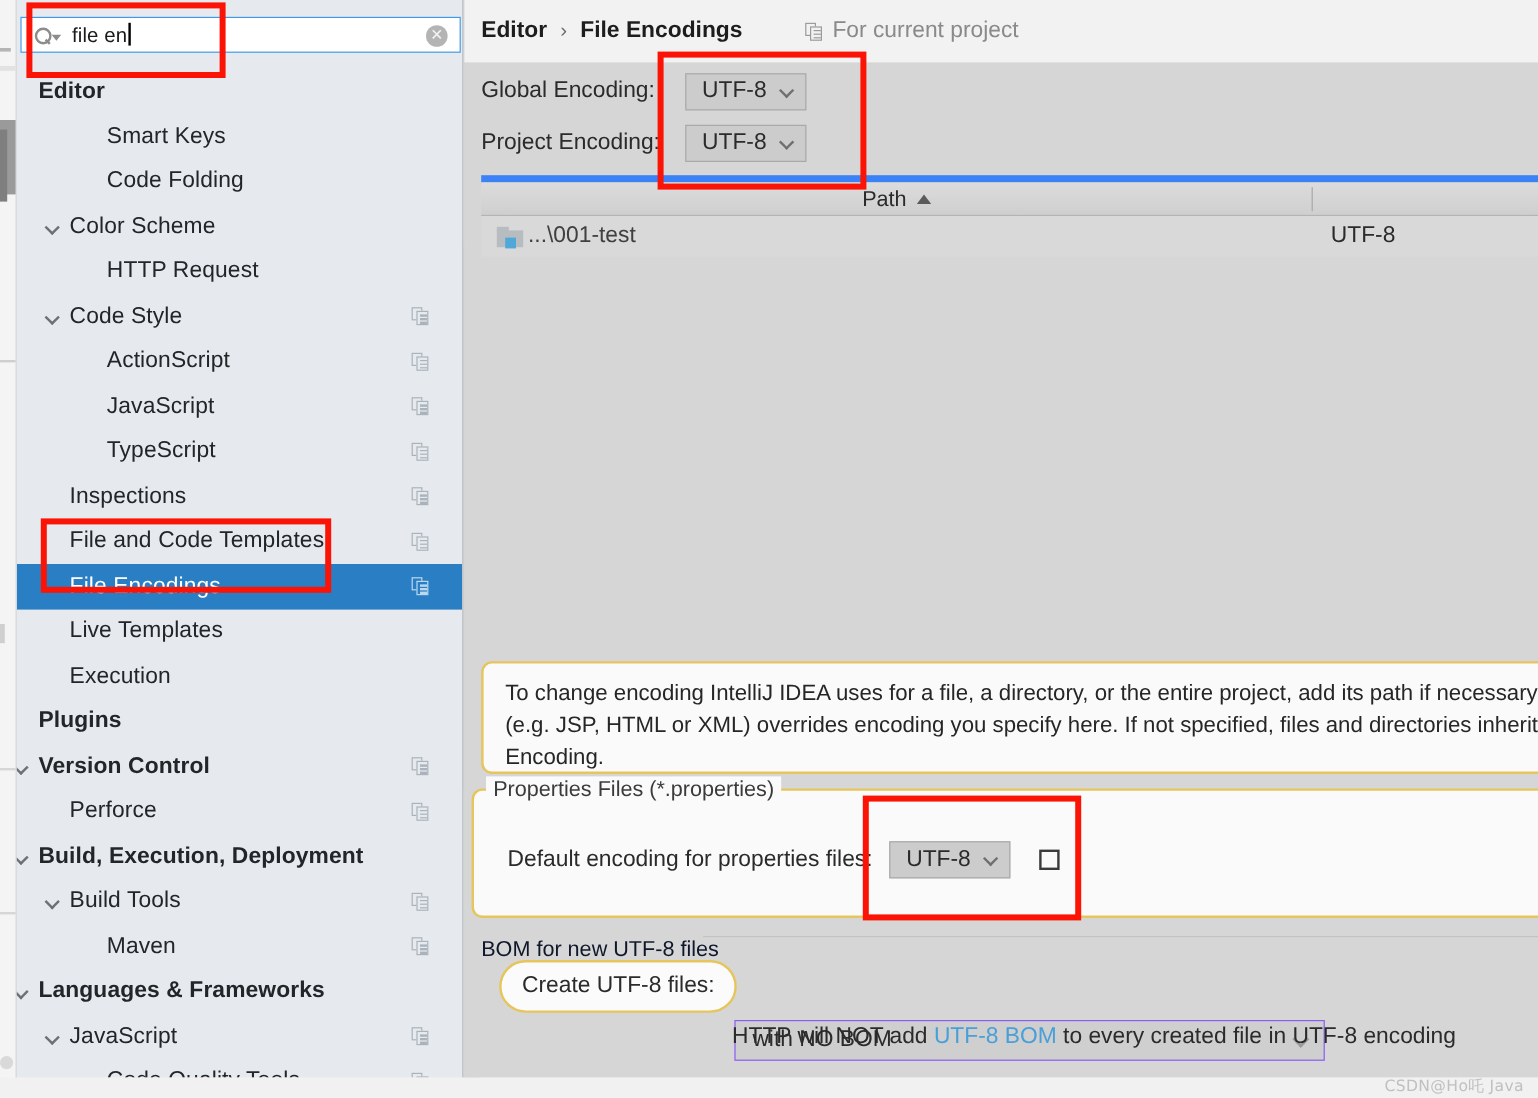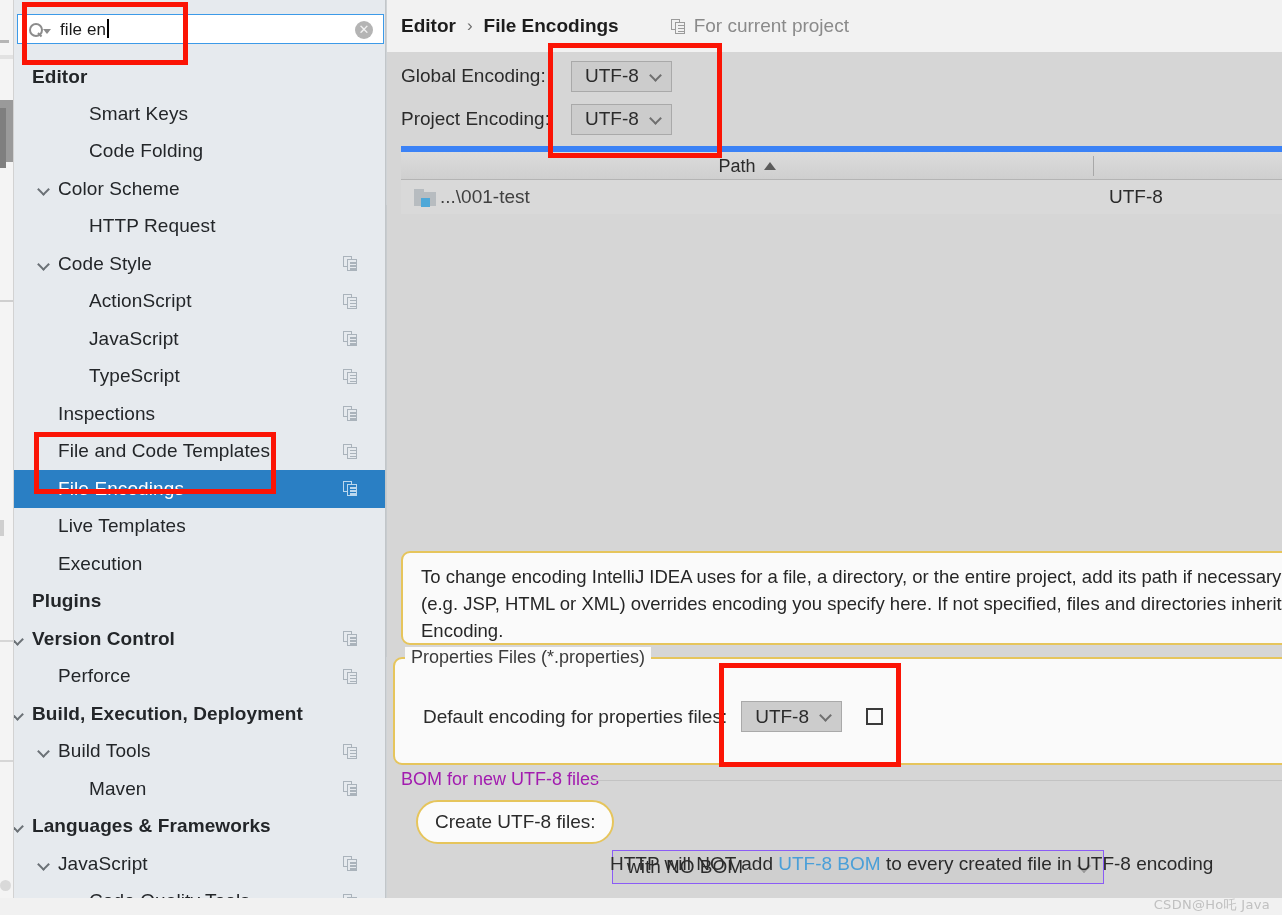--- a/index.html
+++ b/index.html
@@ -297,22 +297,22 @@
     margin-left: 24px;
   }
   .check-label { margin-left: 9px; font-size: 19px; color: #2b2b2b; }
 
   
   .bom-group {
     position: absolute; left: 6px; top: 765px;
     width: 903px; height: 133px;
   }
   .bom-legend {
-    position: absolute; left: 8px; top: 4px;
-    font-size: 18px; color: #a21caf;
+    position: absolute; left: 8px; top: 16px;
+    font-size: 18px; color: #0f172a;
   }
   .bom-rule {
     position: absolute; left: 193px; top: 15px; right: 10px;
     height: 1px; background: #c3c3c3;
   }
   .create-pill {
     position: absolute; left: 23px; top: 35px;
     padding: 9px 17px;
     background: #fbfbfb;
     border: 2px solid #e6c55c;

